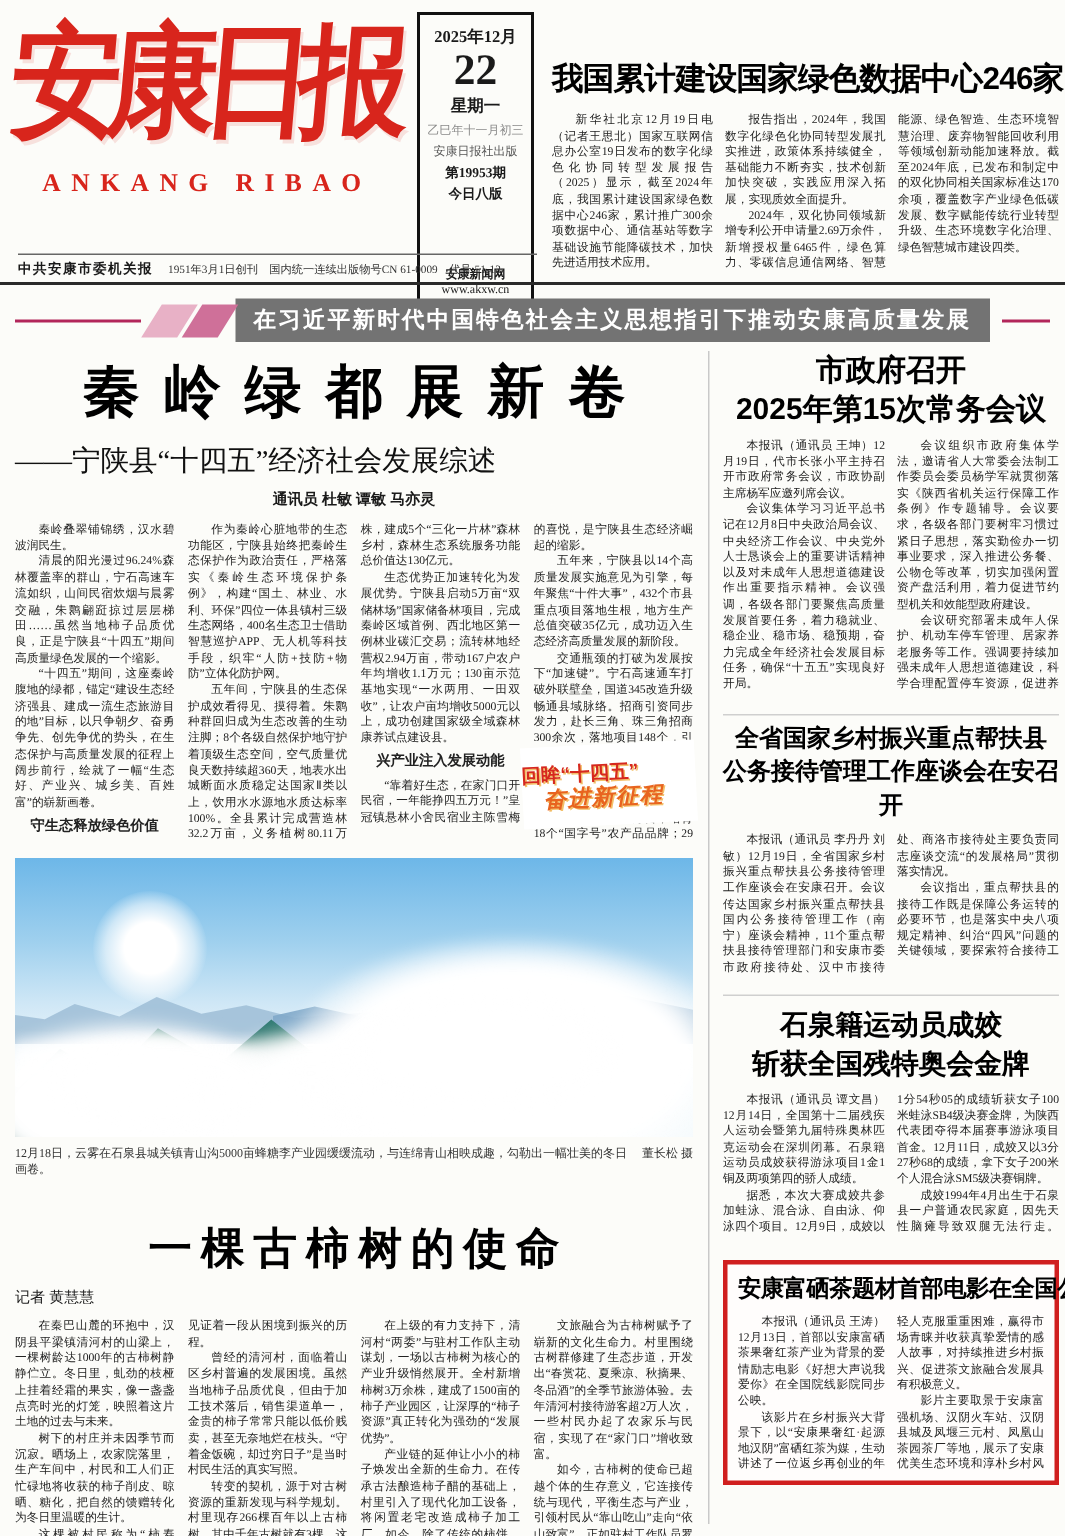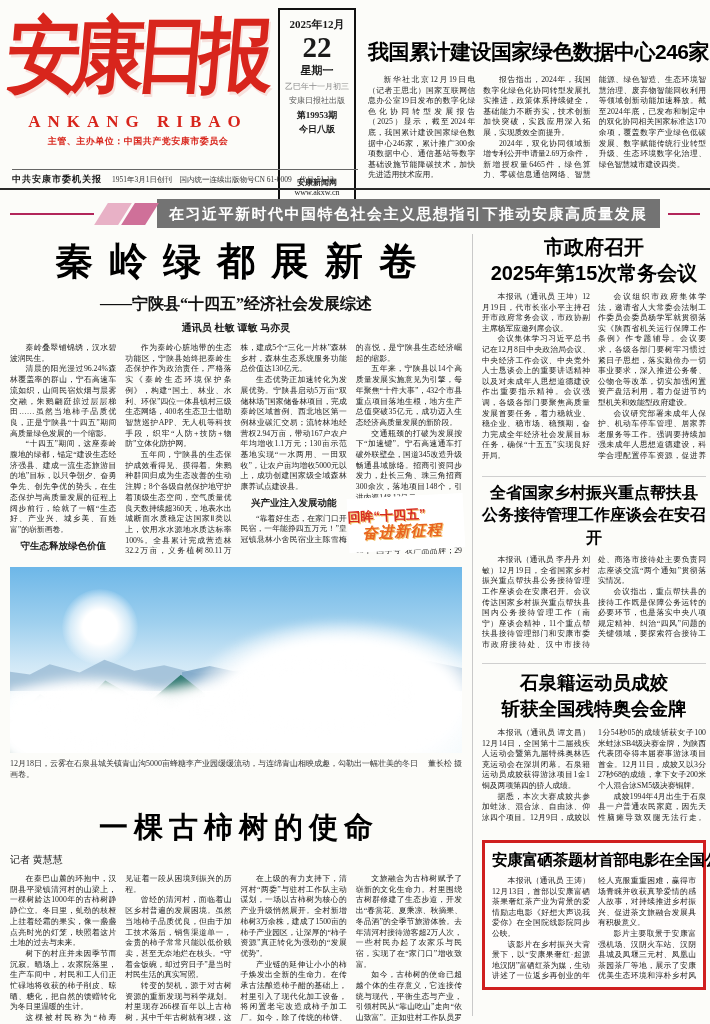--- a/index.html
+++ b/index.html
@@ -46,21 +46,21 @@
   .bn-s2{background:#cf7099;margin-left:3px;}
   .bn-box{margin-left:5px;background:#737373;color:#fff;font-family:"Liberation Sans",sans-serif;
           font-weight:bold;font-size:15px;letter-spacing:1.5px;height:29px;line-height:29px;padding:0 12px;white-space:nowrap;}
   
   .vdiv{position:absolute;left:472px;top:234px;height:782px;width:1px;background:#c9c9c9;}
   .leftzone{position:absolute;left:10px;top:236px;width:452px;}
   .rightzone{position:absolute;left:482px;top:234px;width:224px;}
   
   .lead-h{font-family:"Liberation Sans",sans-serif;font-weight:bold;font-size:38px;letter-spacing:16px;
           text-align:center;white-space:nowrap;color:#000;text-indent:16px;}
-  .lead-sub{text-align:center;font-size:16px;margin-top:7px;color:#111;font-weight:bold;}
+  .lead-sub{text-align:left;font-size:19px;margin-top:7px;color:#111;}
   .lead-by{text-align:center;font-size:10px;font-weight:bold;margin-top:6px;font-family:"Liberation Sans",sans-serif;}
   .art{text-align:justify;color:#222;}
   .art p{margin:0;text-indent:2em;}
   .lead-body{margin-top:8px;column-count:4;column-gap:9px;height:216px;overflow:hidden;
              font-size:7.8px;line-height:10.7px;}
   .colsub{font-family:"Liberation Sans",sans-serif;font-weight:bold;font-size:9.5px;text-align:center;
           margin:5px 0;text-indent:0;}
   .redgfx{position:absolute;left:338px;top:260px;width:116px;height:54px;background:#fff;
           display:flex;flex-direction:column;justify-content:center;transform:rotate(-3deg);}
   .rg1{color:#d6281e;font-weight:bold;font-size:13px;font-family:"Liberation Sans",sans-serif;
@@ -114,21 +114,20 @@
   .rD-body{height:106px;margin-top:6px;}
 </style>
 </head>
 <body>
 
 <div id="page">
 
   <div class="masthead">
     <div class="calli">安康日报</div>
     <div class="pinyin">ANKANG RIBAO</div>
-    <div class="sponsor">主管、主办单位：中国共产党安康市委员会</div>
   </div>
 
   <div class="datebox">
     <div class="db-ym">2025年12月</div>
     <div class="db-day">22</div>
     <div class="db-week">星期一</div>
     <div class="db-lunar">乙巳年十一月初三</div>
     <div class="db-pub">安康日报社出版</div>
     <div class="db-issue">第19953期</div>
     <div class="db-pages">今日八版</div>
@@ -226,21 +225,21 @@
         <p>本报讯（通讯员 王坤）12月19日，代市长张小平主持召开市政府常务会议，市政协副主席杨军应邀列席会议。</p>
         <p>会议集体学习习近平总书记在12月8日中央政治局会议、中央经济工作会议、中央党外人士恳谈会上的重要讲话精神以及对未成年人思想道德建设作出重要指示精神。会议强调，各级各部门要聚焦高质量发展首要任务，着力稳就业、稳企业、稳市场、稳预期，奋力完成全年经济社会发展目标任务，确保“十五五”实现良好开局。</p>
         <p>会议组织市政府集体学法，邀请省人大常委会法制工作委员会委员杨学军就贯彻落实《陕西省机关运行保障工作条例》作专题辅导。会议要求，各级各部门要树牢习惯过紧日子思想，落实勤俭办一切事业要求，深入推进公务餐、公物仓等改革，切实加强闲置资产盘活利用，着力促进节约型机关和效能型政府建设。</p>
         <p>会议研究部署未成年人保护、机动车停车管理、居家养老服务等工作。强调要持续加强未成年人思想道德建设，科学合理配置停车资源，促进养老服务高质量发展。会议还研究了其他事项。</p>
       </div>
     <div class="hr"></div>
 
     <div class="r-h rB-h">全省国家乡村振兴重点帮扶县
 公务接待管理工作座谈会在安召开</div>
     <div class="r-body rB-body art">
-        <p>本报讯（通讯员 李丹丹 刘敏）12月19日，全省国家乡村振兴重点帮扶县公务接待管理工作座谈会在安康召开。会议传达国家乡村振兴重点帮扶县国内公务接待管理工作（南宁）座谈会精神，11个重点帮扶县接待管理部门和安康市委市政府接待处、汉中市接待处、商洛市接待处主要负责同志座谈交流“两个通知”贯彻落实情况。</p>
+        <p>本报讯（通讯员 李丹丹 刘敏）12月19日，全省国家乡村振兴重点帮扶县公务接待管理工作座谈会在安康召开。会议传达国家乡村振兴重点帮扶县国内公务接待管理工作（南宁）座谈会精神，11个重点帮扶县接待管理部门和安康市委市政府接待处、汉中市接待处、商洛市接待处主要负责同志座谈交流“的发展格局”贯彻落实情况。</p>
         <p>会议指出，重点帮扶县的接待工作既是保障公务运转的必要环节，也是落实中央八项规定精神、纠治“四风”问题的关键领域，要探索符合接待工作新形势新要求、又能突出地域特色的接待新模式。</p>
       </div>
     <div class="hr"></div>
 
     <div class="r-h rC-h">石泉籍运动员成姣
 斩获全国残特奥会金牌</div>
     <div class="r-body rC-body art">
         <p>本报讯（通讯员 谭文昌）12月14日，全国第十二届残疾人运动会暨第九届特殊奥林匹克运动会在深圳闭幕。石泉籍运动员成姣获得游泳项目1金1铜及两项第四的骄人成绩。</p>
         <p>据悉，本次大赛成姣共参加蛙泳、混合泳、自由泳、仰泳四个项目。12月9日，成姣以1分54秒05的成绩斩获女子100米蛙泳SB4级决赛金牌，为陕西代表团夺得本届赛事游泳项目首金。12月11日，成姣又以3分27秒68的成绩，拿下女子200米个人混合泳SM5级决赛铜牌。</p>
         <p>成姣1994年4月出生于石泉县一户普通农民家庭，因先天性脑瘫导致双腿无法行走。2005年入选陕西省残疾人游泳队，后入选国家队。目前个人累计获得奖牌50余枚，其中金牌30余枚，在2016年里约残奥会夺得三枚金牌。</p>

